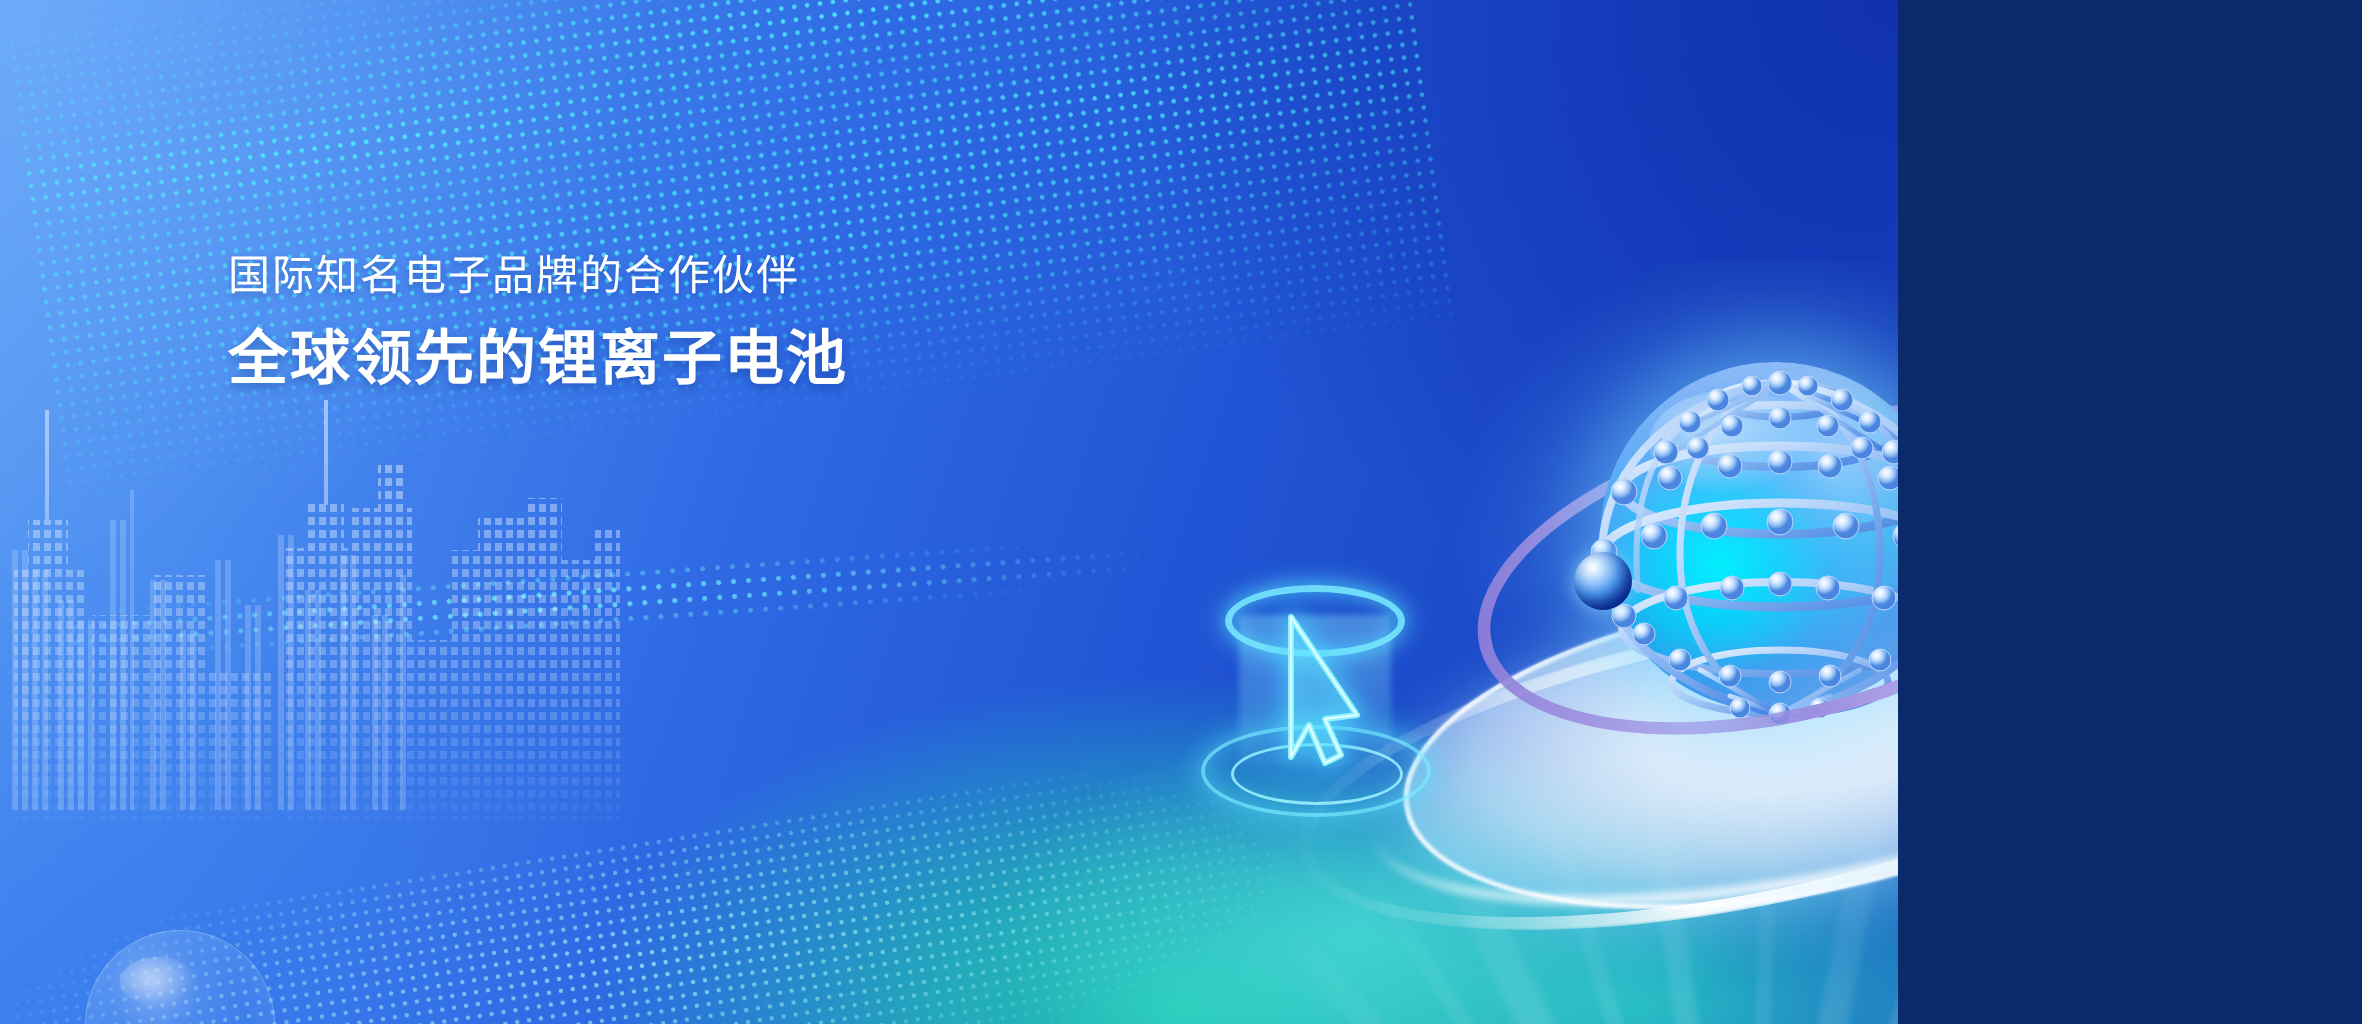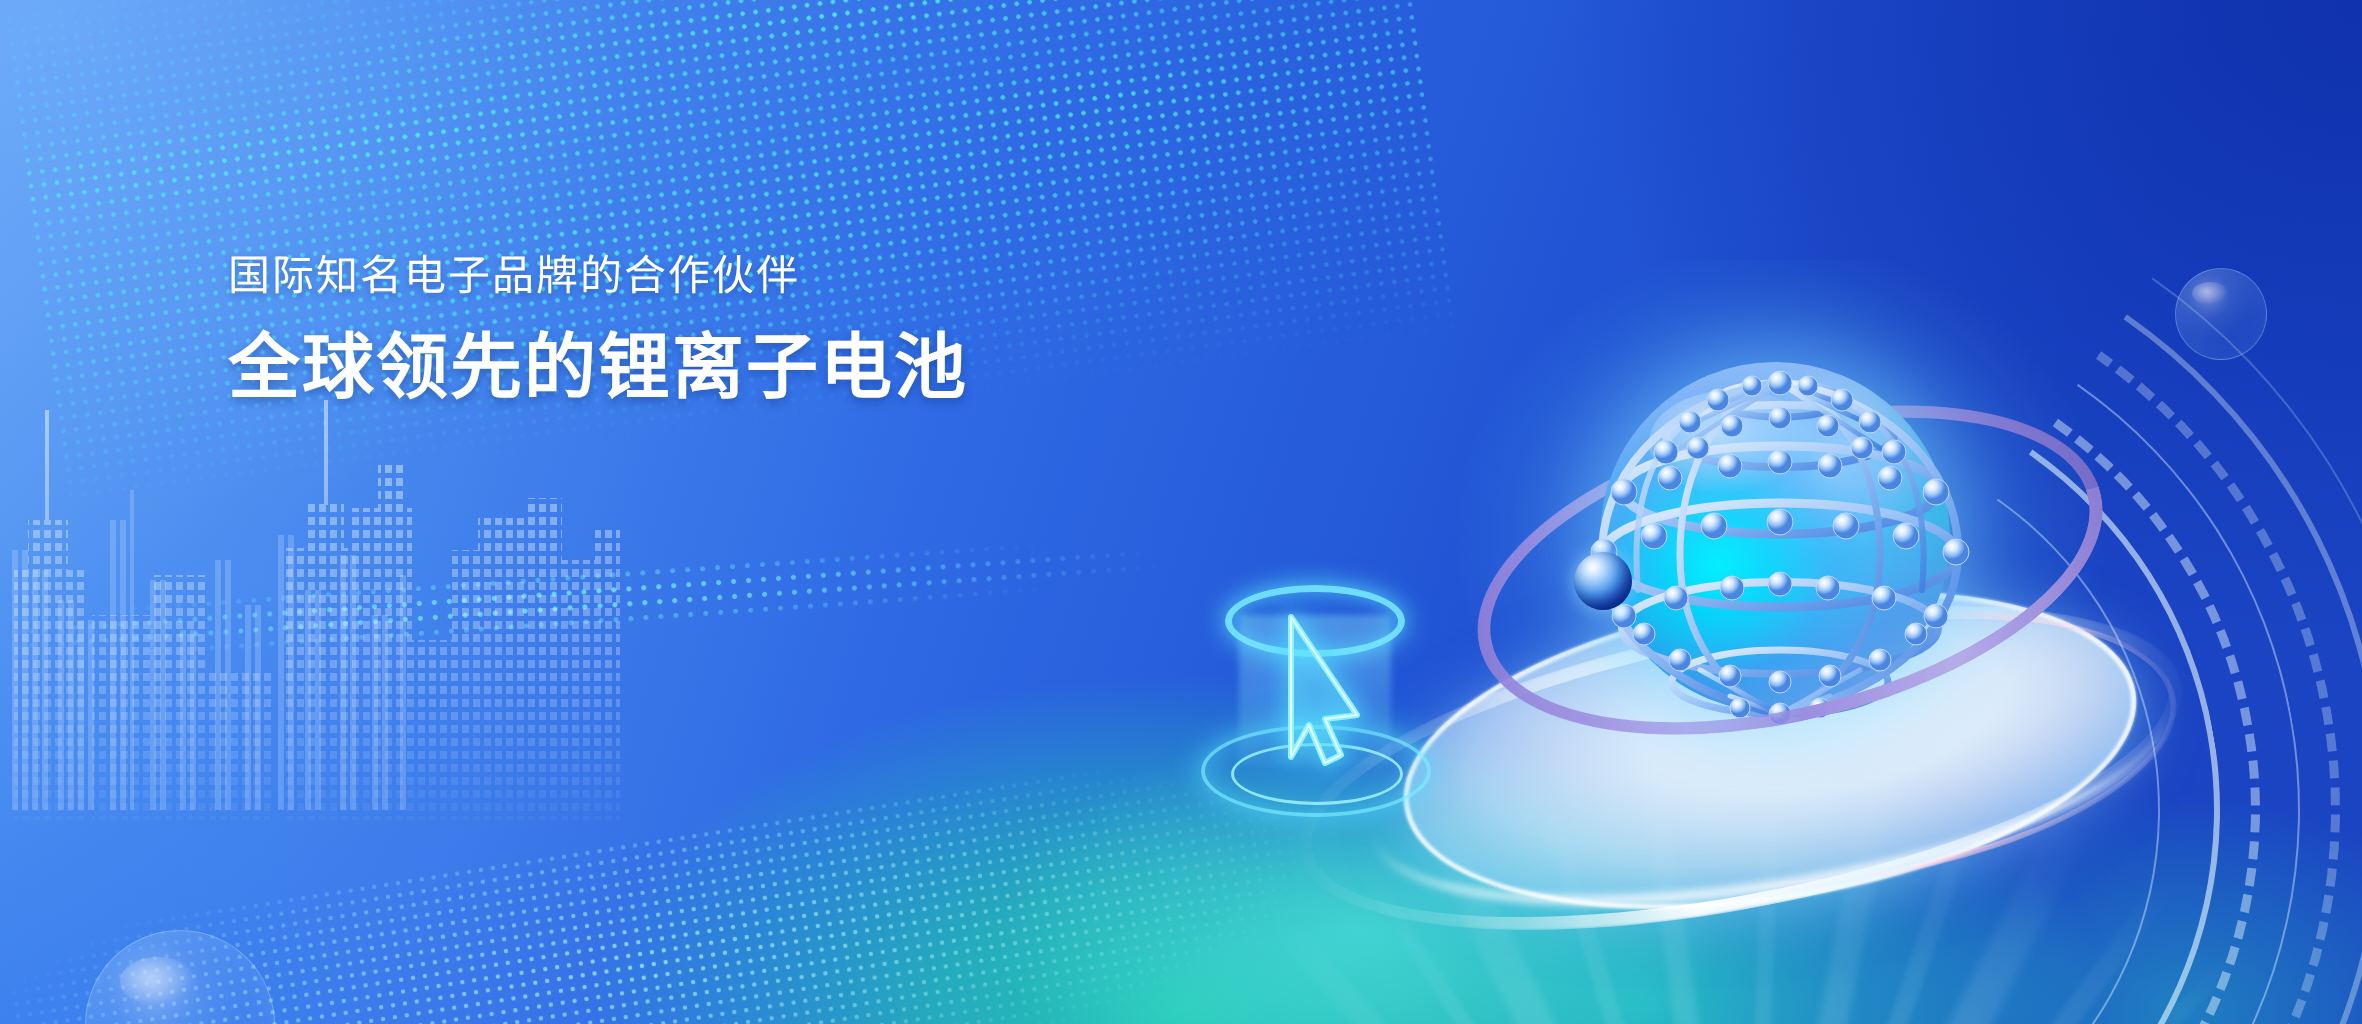--- a/index.html
+++ b/index.html
@@ -1,22 +1,22 @@
 <!DOCTYPE html>
 <html lang="zh-CN"><head>
 <meta charset="utf-8">
 <title>Banner</title>
 <style>
   html,body{margin:0;padding:0;background:#0b2a6b;}
   *{box-sizing:border-box;}
   #stage{
     position:relative;
-    width:2362px;height:1024px;
+    width:1898px;height:1024px;
     overflow:hidden;
-    font-family:Liberation Sans, sans-serif;
+    font-family:Liberation Serif, serif;
     background:linear-gradient(108deg,#5fa0f5 0%,#4a8cf0 16%,#2f6ae4 40%,#2154d4 62%,#1a45c4 82%,#1b44c2 100%);
   }
   .layer{position:absolute;inset:0;pointer-events:none;}
 
   
   #vig-tr{background:radial-gradient(ellipse 1100px 900px at 100% 0%, rgba(14,46,170,.85) 0%, rgba(16,52,180,.45) 45%, rgba(20,60,190,0) 72%);}
   #vig-bl{background:radial-gradient(ellipse 900px 700px at 0% 100%, rgba(40,110,235,.45) 0%, rgba(40,110,235,0) 70%);}
   #vig-tl{background:radial-gradient(ellipse 900px 800px at 2% 2%, rgba(130,185,255,.40) 0%, rgba(130,185,255,0) 68%);}
 
   
@@ -235,21 +235,21 @@
   #copy{position:absolute;left:228px;top:252px;}
   #subtitle{
     margin:0;
     font-size:42px;font-weight:400;color:#ffffff;
     letter-spacing:2px;line-height:1.15;
     text-shadow:0 3px 7px rgba(12,45,125,.35);
   }
   #headline{margin:22px 0 0 0;}
   .hl-line{
     display:block;
-    font-size:72px;font-weight:700;color:#ffffff;
+    font-size:60px;font-weight:700;color:#ffffff;
     letter-spacing:2px;line-height:1.26;
     text-shadow:0 4px 10px rgba(12,45,125,.4);
   }
 </style>
 </head>
 <body>
 
 <div id="stage">
 
   <div class="layer" id="vig-tl"></div>

